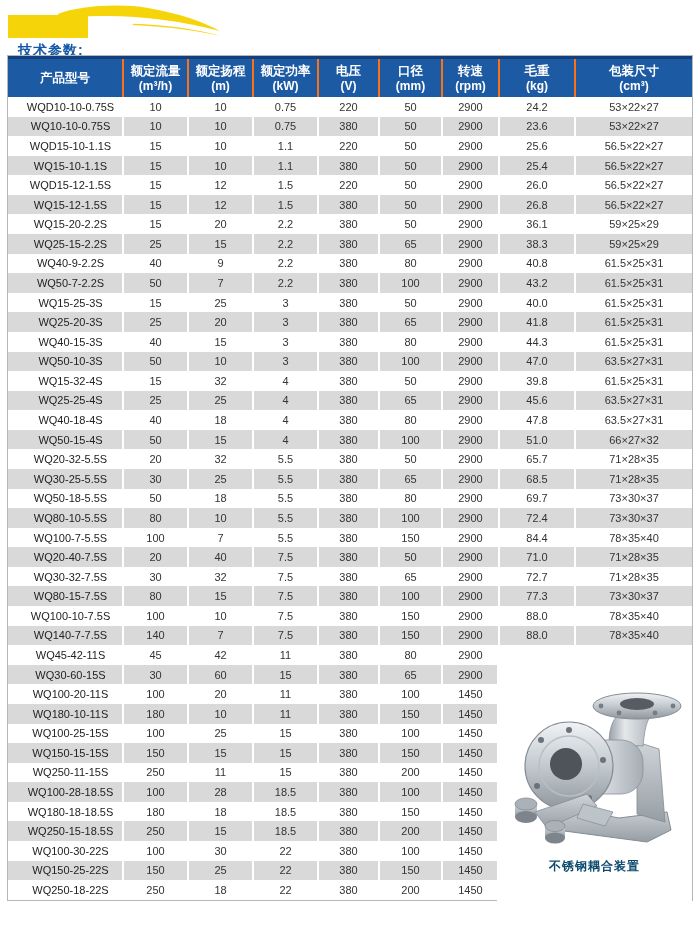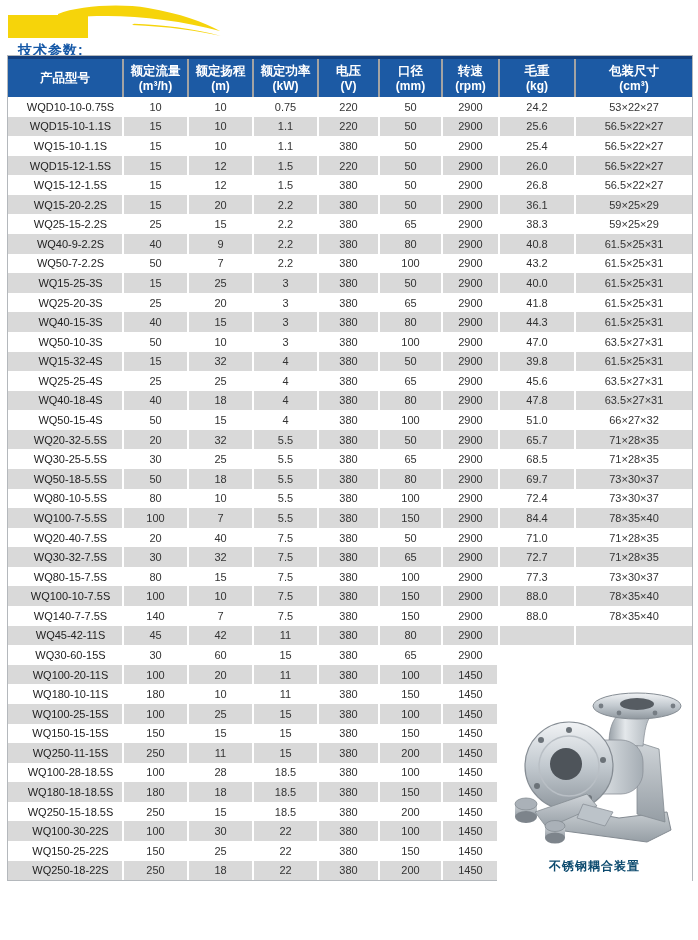--- a/index.html
+++ b/index.html
@@ -13,21 +13,21 @@
              background:#f6d40a;display:flex;align-items:center;}
   .title-text{color:#1558a7;font-size:14px;font-weight:bold;padding-left:10px;
               letter-spacing:1px;white-space:nowrap;margin-top:48px;}
 
   
   .table-wrap{position:absolute;left:7px;top:55px;width:684px;
               border:1px solid #b4b8bc;background:#ffffff;}
   table.spec{border-collapse:collapse;table-layout:fixed;width:684px;}
   table.spec th{background:#1c5aa4;color:#ffffff;font-weight:bold;
                 height:38px;padding:0;vertical-align:middle;text-align:center;
-                border-left:2px solid #a3a3a3;border-top:3px solid #133f7d;}
+                border-left:2px solid #f97316;border-top:3px solid #133f7d;}
   table.spec th:first-child{border-left:none;}
   .hl{font-size:12.5px;line-height:15px;}
   .hu{font-size:12px;line-height:14px;}
   table.spec td{height:19.58px;padding:0;font-size:11px;color:#333333;
                 text-align:center;border-left:2px solid #ffffff;
                 white-space:nowrap;overflow:hidden;}
   table.spec td:first-child{border-left:none;text-align:center;padding-left:11px;
                             color:#222222;}
   table.spec tbody tr:nth-child(even){background:#d9d9d9;}
   table.spec tbody tr:nth-child(odd){background:#ffffff;}
@@ -107,20 +107,31 @@
     <tbody>
         <tr>
           <td>WQD10-10-0.75S</td>
           <td>10</td>
           <td>10</td>
           <td>0.75</td>
           <td>220</td>
           <td>50</td>
           <td>2900</td>
           <td>24.2</td>
+          <td>53×22×27</td>
+        </tr>
+        <tr>
+          <td>WQ10-10-0.75S</td>
+          <td>10</td>
+          <td>10</td>
+          <td>0.75</td>
+          <td>380</td>
+          <td>50</td>
+          <td>2900</td>
+          <td>23.6</td>
           <td>53×22×27</td>
         </tr>
         <tr>
           <td>WQD15-10-1.1S</td>
           <td>15</td>
           <td>10</td>
           <td>1.1</td>
           <td>220</td>
           <td>50</td>
           <td>2900</td>

